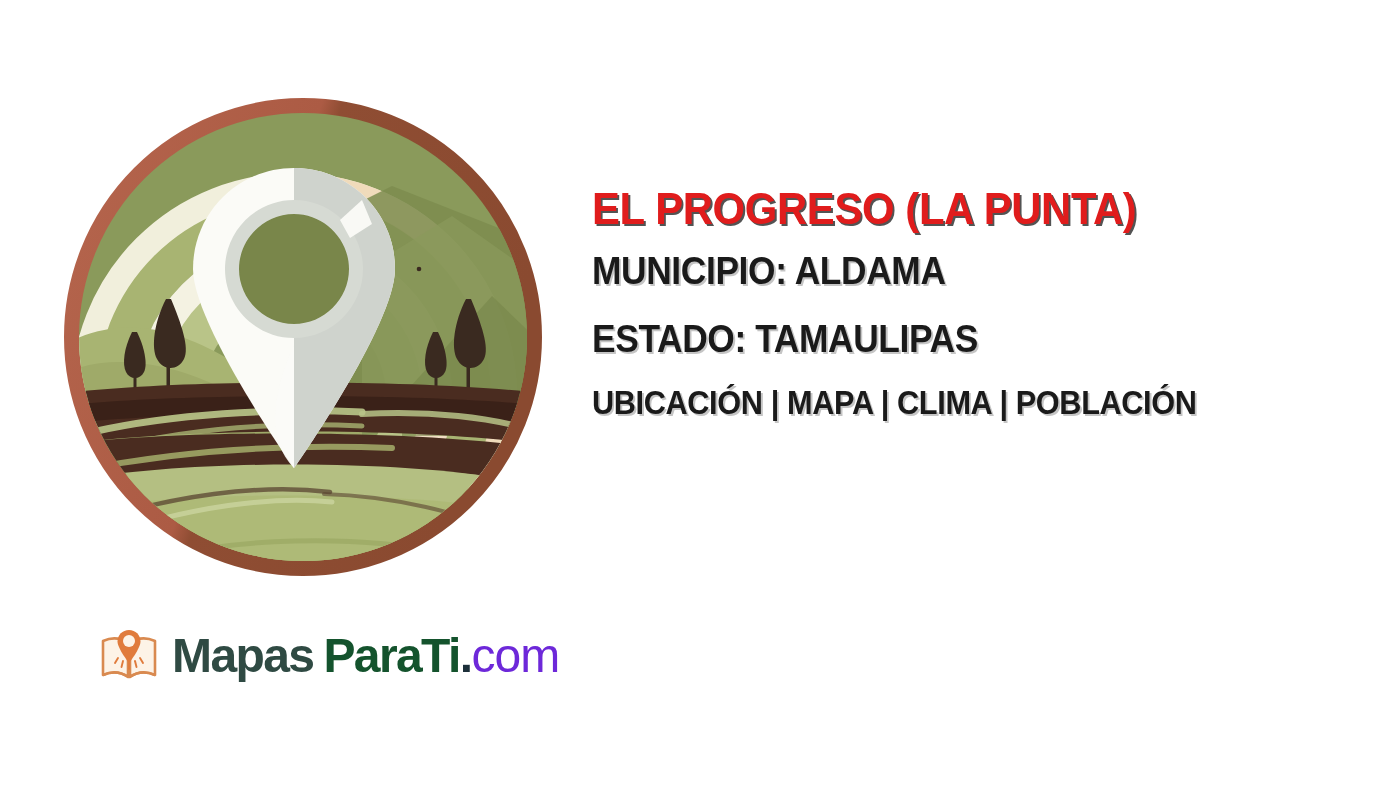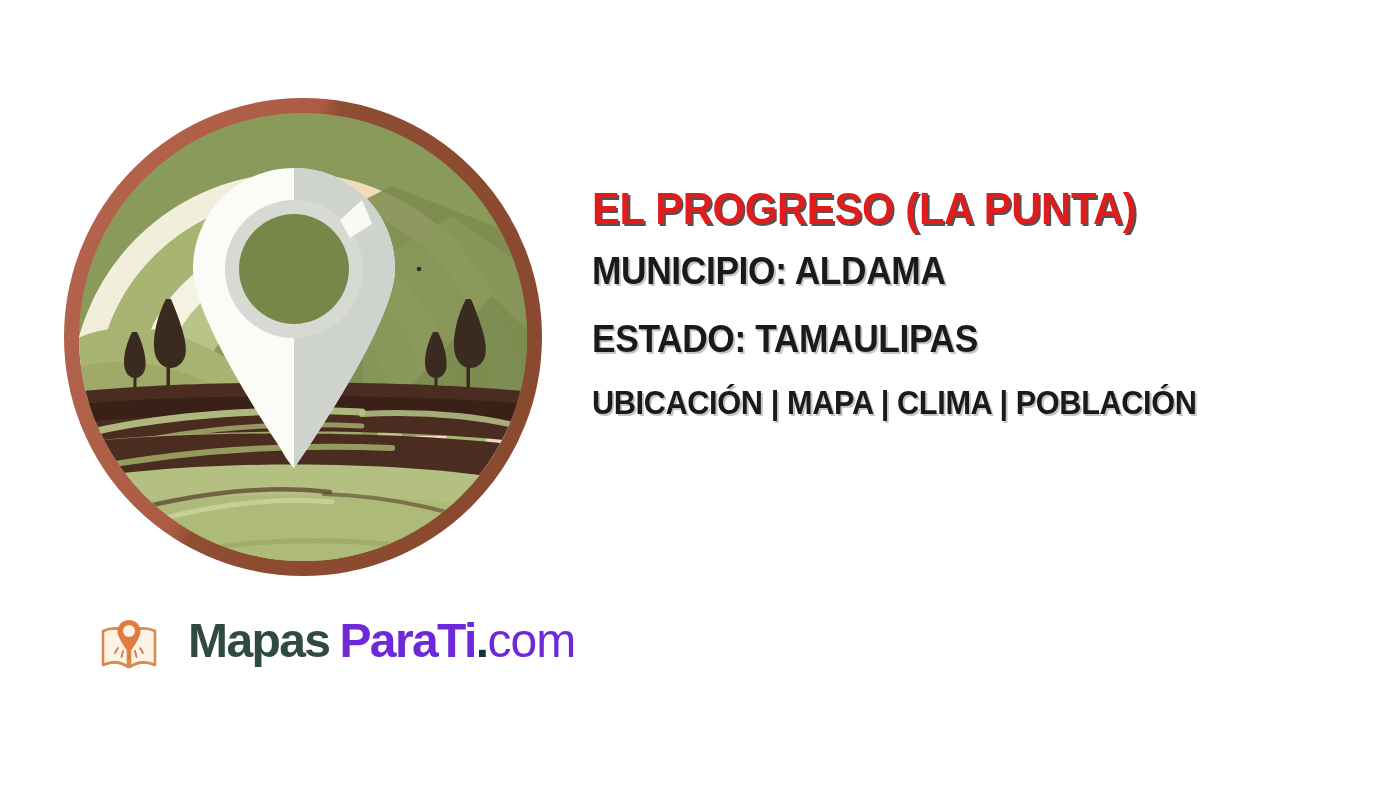--- a/index.html
+++ b/index.html
@@ -73,39 +73,40 @@
     text-shadow: 2px 2px 0 rgba(110,110,110,0.40);
   }
 
   
   .brand {
     position: absolute;
     left: 98px;
     top: 615px;
     height: 82px;
     display: flex;
-    gap: 28px;
+    align-items: center;
+    gap: 12px;
   }
   .brand-mark {
     width: 62px;
     height: 62px;
     flex: 0 0 62px;
   }
   .brand-mark svg { display: block; width: 100%; height: 100%; }
   .brand-text {
     font-family: "Liberation Sans", sans-serif;
     font-size: 48px;
     line-height: 52px;
     letter-spacing: -1.6px;
     white-space: nowrap;
     display: flex;
     align-items: baseline;
   }
   .bt-mapas  { color: #2f4a43; font-weight: 700; }
-  .bt-parati { color: #6d28d9; font-weight: 700; margin-left: 10px; }
+  .bt-parati { color: #14532d; font-weight: 700; margin-left: 10px; }
   .bt-dot    { color: #1d2f3a; font-weight: 700; }
   .bt-com    { color: #6d28d9; font-weight: 400; letter-spacing: -1px; }
 </style>
 </head>
 <body>
 
 <div class="page">
 
   <div class="emblem">
     <svg viewBox="0 0 482 482" xmlns="http://www.w3.org/2000/svg" aria-hidden="true">

